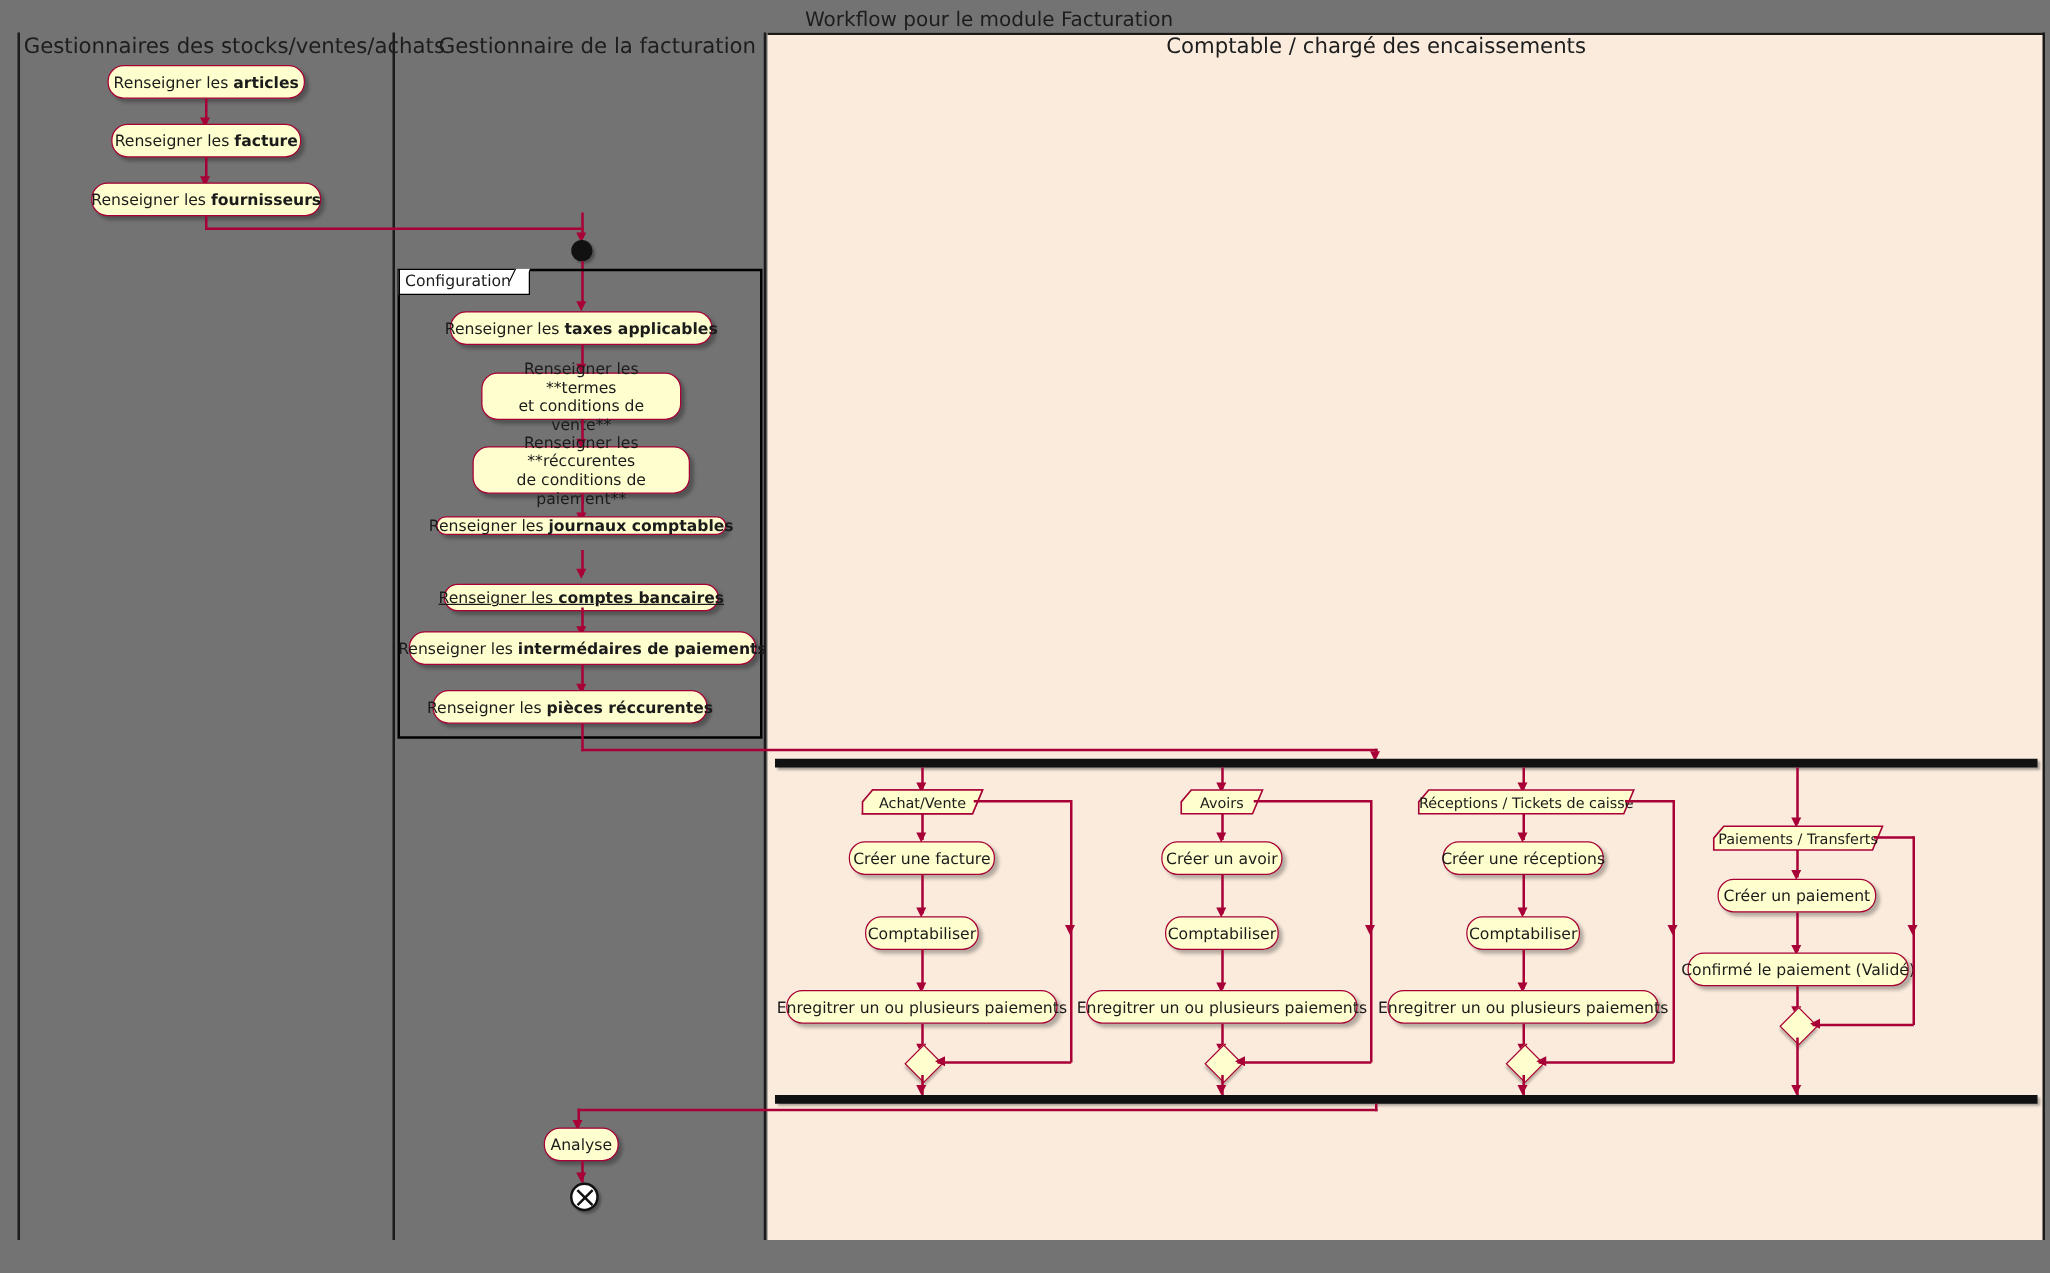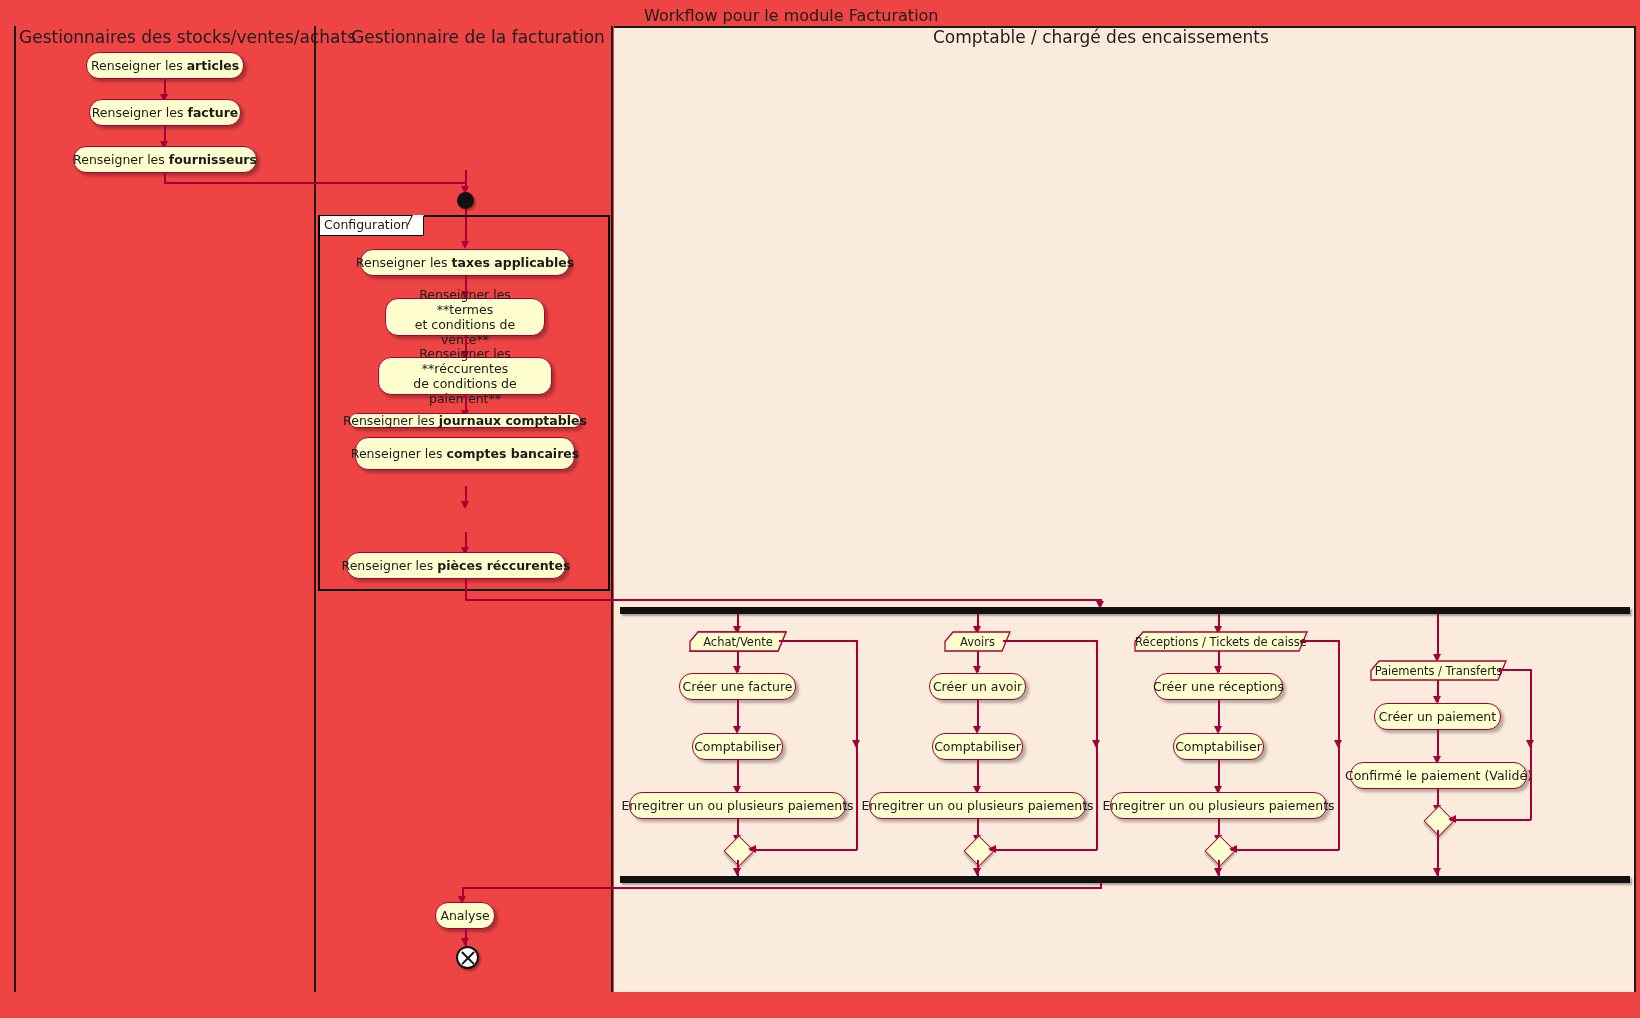--- a/index.html
+++ b/index.html
@@ -5,21 +5,21 @@
 <style>
   html,body{margin:0;padding:0;background:#ffffff;}
   body{
     font-family:"DejaVu Sans","Liberation Sans",sans-serif;
     -webkit-font-smoothing:antialiased;
   }
   #canvas{
     position:relative;
     width:1640px;
     height:1018px;
-    background:#ef4444;
+    background:#737373;
     overflow:hidden;
   }
 
   
   .lane-bg{position:absolute;top:26px;height:966px;background:#FAEBDC;}
   .lane-sep{position:absolute;top:26px;width:2px;height:966px;background:#1b1b1b;}
   .lane-title{
     position:absolute;
     font-size:17px;
     color:#1d1d1d;
@@ -214,26 +214,29 @@
   </div>
   <div class="vline" style="left:465px;top:395px;height:20px;"></div>
   <div class="arrow-d" style="left:461px;top:410px;"></div>
 
   <div class="node" style="left:349px;top:413px;width:232px;height:15px;">
     <span><span>Renseigner les </span><b>journaux comptables</b></span>
   </div>
   <div class="vline" style="left:465px;top:440px;height:20px;"></div>
   <div class="arrow-d" style="left:461px;top:455px;"></div>
 
-  <div class="node" style="left:355px;top:437px;width:220px;height:33px;">
+  <div class="node" style="left:355px;top:467px;width:220px;height:22px;text-decoration:underline;">
     <span><span>Renseigner les </span><b>comptes bancaires</b></span>
   </div>
   <div class="vline" style="left:465px;top:486px;height:20px;"></div>
   <div class="arrow-d" style="left:461px;top:501px;"></div>
 
+  <div class="node" style="left:327px;top:505px;width:278px;height:27px;">
+    <span><span>Renseigner les </span><b>intermédaires de paiements</b></span>
+  </div>
   <div class="vline" style="left:465px;top:532px;height:20px;"></div>
   <div class="arrow-d" style="left:461px;top:547px;"></div>
 
   <div class="node" style="left:346px;top:552px;width:220px;height:27px;">
     <span><span>Renseigner les </span><b>pièces réccurentes</b></span>
   </div>
 
   <div class="vline" style="left:465px;top:579px;height:22px;"></div>
   <div class="hline" style="left:465px;top:599px;width:637px;"></div>
   <div class="vline" style="left:1100px;top:599px;height:6px;"></div>

